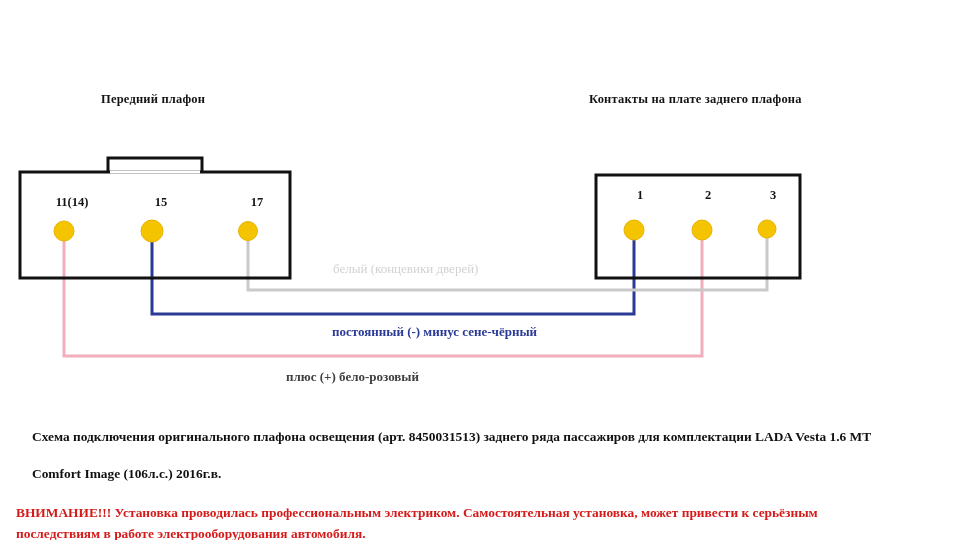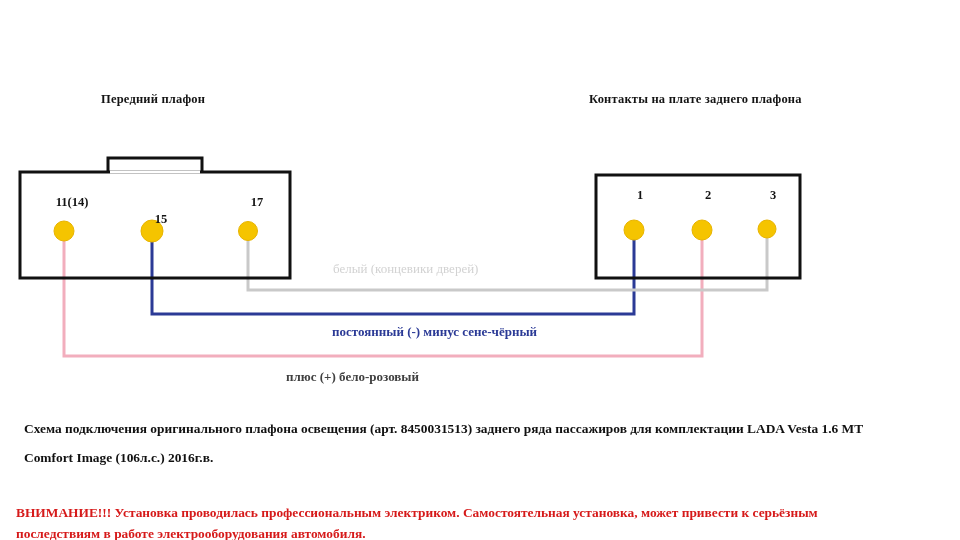--- a/index.html
+++ b/index.html
@@ -89,21 +89,21 @@
     left: 16px;
     top: 410px;
     width: 930px;
   }
   .caption-line {
     font-family: "Liberation Serif", "DejaVu Serif", serif;
     font-weight: bold;
     font-size: 13.4px;
     line-height: 21px;
     color: #111111;
-    margin: 8px;
+    margin: 16px;
   }
   #warning-block {
     position: absolute;
     left: 16px;
     top: 458px;
     width: 930px;
     margin-top: 44px;
   }
   .warning-line {
     font-family: "Liberation Serif", "DejaVu Serif", serif;
@@ -141,21 +141,21 @@
     <circle cx="634" cy="230" r="10" fill="#f5c400" stroke="#e8b400" stroke-width="1"></circle>
     <circle cx="702" cy="230" r="10" fill="#f5c400" stroke="#e8b400" stroke-width="1"></circle>
     <circle cx="767" cy="229" r="9" fill="#f5c400" stroke="#e8b400" stroke-width="1"></circle>
   </svg>
 
   <div class="connector-title" id="front-dome-title">Передний плафон</div>
 
   <div class="connector-title" id="rear-board-title">Контакты на плате заднего плафона</div>
 
   <div class="pin-label" style="left:64px; top:195px;">11(14)</div>
-  <div class="pin-label" style="left:153px; top:212px;">15</div>
+  <div class="pin-label" style="left:153px; top:195px;">15</div>
   <div class="pin-label" style="left:249px; top:195px;text-align:center;">17</div>
 
   <div class="pin-label" style="left:632px; top:188px;">1</div>
   <div class="pin-label" style="left:700px; top:188px;">2</div>
   <div class="pin-label" style="left:765px; top:188px;">3</div>
 
   <div class="wire-label" id="label-blue-wire">постоянный (-) минус сене-чёрный</div>
   <div class="wire-label" id="label-white-wire">белый (концевики дверей)</div>
   <div class="wire-label" id="label-pink-wire">плюс (+) бело-розовый</div>
 

